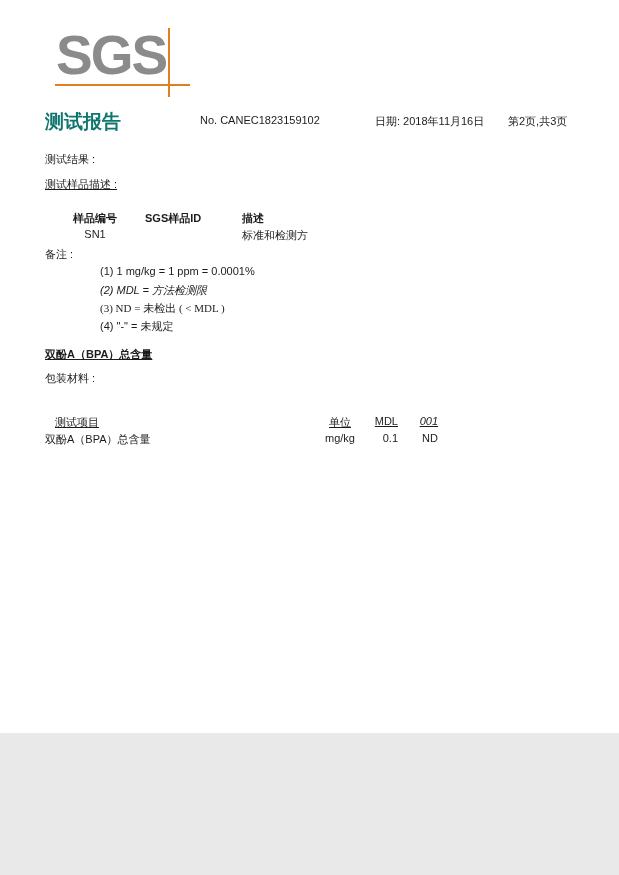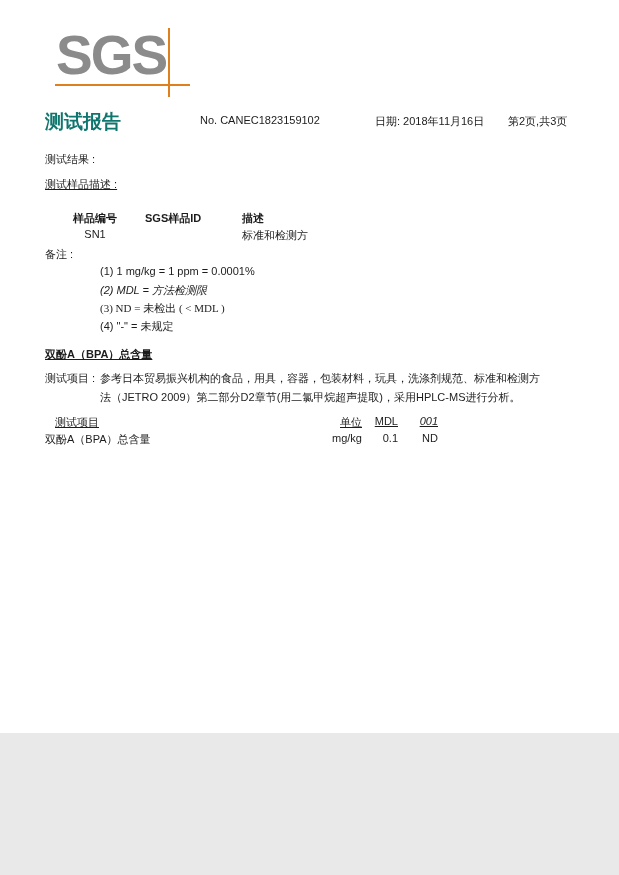--- a/index.html
+++ b/index.html
@@ -34,21 +34,21 @@
   .note{left:100px;}
   .n1{top:265px;}.n2{top:283px;font-style:italic;}.n3{top:301px;font-family:Liberation Serif, serif;}.n4{top:319px;}
   .bpa-heading{left:45px;top:347px;}
   .method-label{left:45px;top:371px;}
   .method-l1{left:100px;top:371px;}
   .method-l2{left:100px;top:390px;}
   .rt-h{top:415px;}
   .rt-d{top:432px;}
   .rtc1h{left:55px;}
   .rtc1{left:45px;}
-  .rtc2{left:318px;width:44px;text-align:right;}
+  .rtc2{left:318px;width:44px;text-align:center;}
   .rtc3{left:366px;width:32px;text-align:right;}
   .rtc4{left:404px;width:34px;text-align:right;}
   
   .disclaimer{left:168px;top:766px;width:438px;color:#2b2b2b;}
   .dline{font-size:5px;line-height:5.45px;text-align:justify;text-align-last:justify;}
   .dline.last{text-align-last:left;}
   .attn{left:168px;top:821px;width:438px;font-size:5px;line-height:6px;
         font-weight:bold;color:#d4581c;}
   .company{left:30px;font-size:5.6px;color:#9a9a9a;width:140px;}
   .comp1{top:842px;}
@@ -85,23 +85,21 @@
   <div class="abs srow-d sc1 body-text">SN1</div>
   <div class="abs srow-d sc3 body-text">标准和检测方</div>
 
   <div class="abs notes-label body-text">备注 :</div>
   <div class="abs note n1 body-text">(1) 1 mg/kg = 1 ppm = 0.0001%</div>
   <div class="abs note n2 body-text">(2) MDL = 方法检测限</div>
   <div class="abs note n3 body-text">(3) ND = 未检出 ( &lt; MDL )</div>
   <div class="abs note n4 body-text">(4) "-" = 未规定</div>
 
   <div class="abs bpa-heading body-text b u">双酚A（BPA）总含量</div>
-  <div class="abs method-label body-text">测试项目 :</div>
-  <div class="abs method-l1 body-text">参考日本贸易振兴机构的食品，用具，容器，包装材料，玩具，洗涤剂规范、标准和检测方</div>
-  <div class="abs method-l2 body-text">法（JETRO 2009）第二部分D2章节(用二氯甲烷超声提取)，采用HPLC-MS进行分析。</div>
+  <div class="abs method-label body-text">包装材料 :</div>
 
   <div class="abs rt-h rtc1h body-text"><span class="u">测试项目</span></div>
   <div class="abs rt-h rtc2 body-text"><span class="u">单位</span></div>
   <div class="abs rt-h rtc3 body-text"><span class="u">MDL</span></div>
   <div class="abs rt-h rtc4 body-text"><span class="u i">001</span></div>
   <div class="abs rt-d rtc1 body-text">双酚A（BPA）总含量</div>
   <div class="abs rt-d rtc2 body-text">mg/kg</div>
   <div class="abs rt-d rtc3 body-text">0.1</div>
   <div class="abs rt-d rtc4 body-text">ND</div>
 

